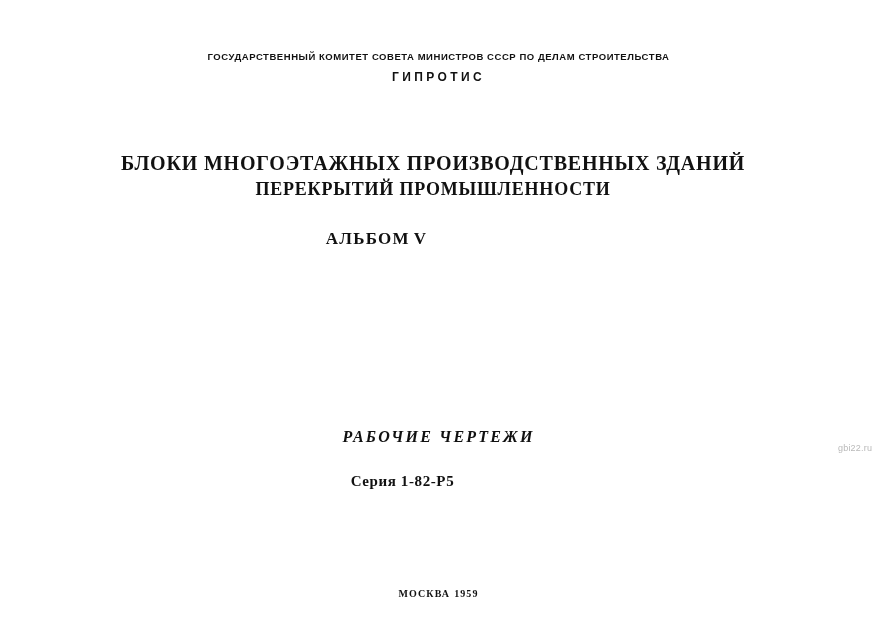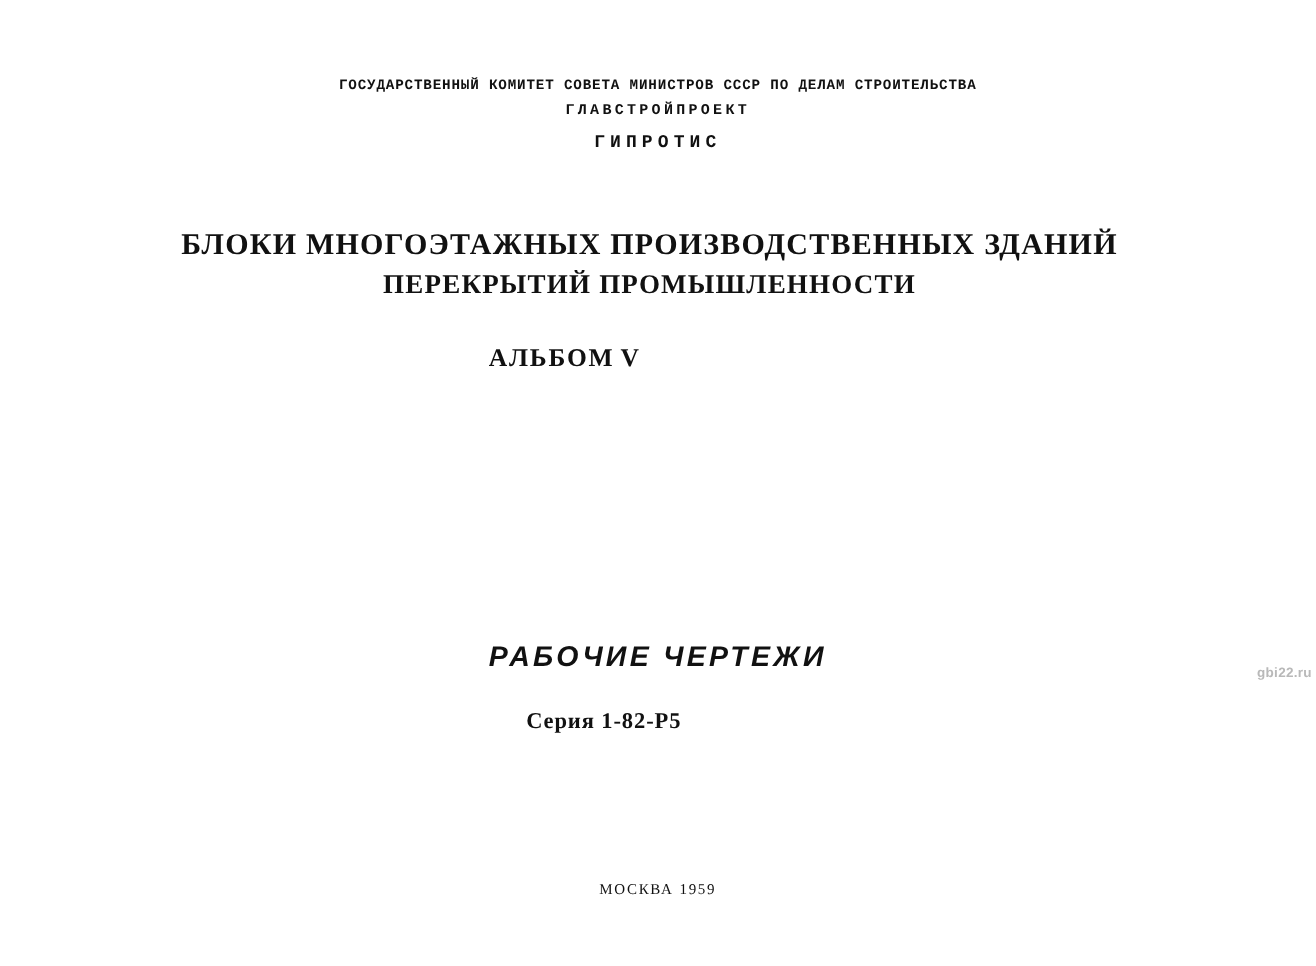--- a/index.html
+++ b/index.html
@@ -23,21 +23,21 @@
 
   
   .org-block {
     position: absolute;
     top: 48px;
     left: 0;
     width: 877px;
     text-align: center;
   }
   .org-line {
-    font-family: Liberation Mono, monospace;
+    font-family: Liberation Sans, sans-serif;
     font-weight: bold;
     font-size: 10.5px;
     letter-spacing: 0.6px;
     line-height: 18px;
     white-space: nowrap;
   }
   .org-line.small-caps {
     font-size: 9.5px;
     letter-spacing: 0.55px;
   }
@@ -114,24 +114,24 @@
 
   
   .wd-block {
     position: absolute;
     top: 428px;
     left: 0;
     width: 877px;
     text-align: center;
   }
   .wd-text {
-    font-family: Liberation Sans, sans-serif;
+    font-family: Liberation Serif, serif;
     font-style: italic;
     font-weight: bold;
-    font-size: 19px;
+    font-size: 16px;
     letter-spacing: 2.2px;
   }
 
   
   .series-block {
     position: absolute;
     top: 472px;
     left: 0;
     width: 805px;
     text-align: center;
@@ -146,46 +146,44 @@
   
   .footer-block {
     position: absolute;
     top: 583px;
     left: 0;
     width: 877px;
     text-align: center;
   }
   .footer-text {
     font-family: "Liberation Serif", serif;
-    font-weight: normal;
+    font-weight: bold;
     font-size: 10px;
     letter-spacing: 1.1px;
   }
 
   
   .watermark {
     position: absolute;
     top: 443px;
     left: 838px;
     font-family: "Liberation Sans", sans-serif;
     font-size: 9px;
     color: #b9b9b9;
     letter-spacing: 0.2px;
     white-space: nowrap;
-    font-weight: bold;
   }
 </style>
 </head>
 <body>
 
 <div class="page">
 
   <div class="org-block">
     <div class="org-line small-caps">ГОСУДАРСТВЕННЫЙ КОМИТЕТ СОВЕТА МИНИСТРОВ СССР  ПО  ДЕЛАМ  СТРОИТЕЛЬСТВА</div>
-    <div class="org-line mid">ГЛАВСТРОЙПРОЕКТ</div>
     <div class="org-line acronym">ГИПРОТИС</div>
   </div>
 
   <div class="title-block">
     <div class="title-line-1">БЛОКИ  МНОГОЭТАЖНЫХ  ПРОИЗВОДСТВЕННЫХ   ЗДАНИЙ</div>
     <div class="title-line-2">ПЕРЕКРЫТИЙ   ПРОМЫШЛЕННОСТИ</div>
   </div>
 
   <div class="album-block">
     <span class="album-text">АЛЬБОМ</span>

